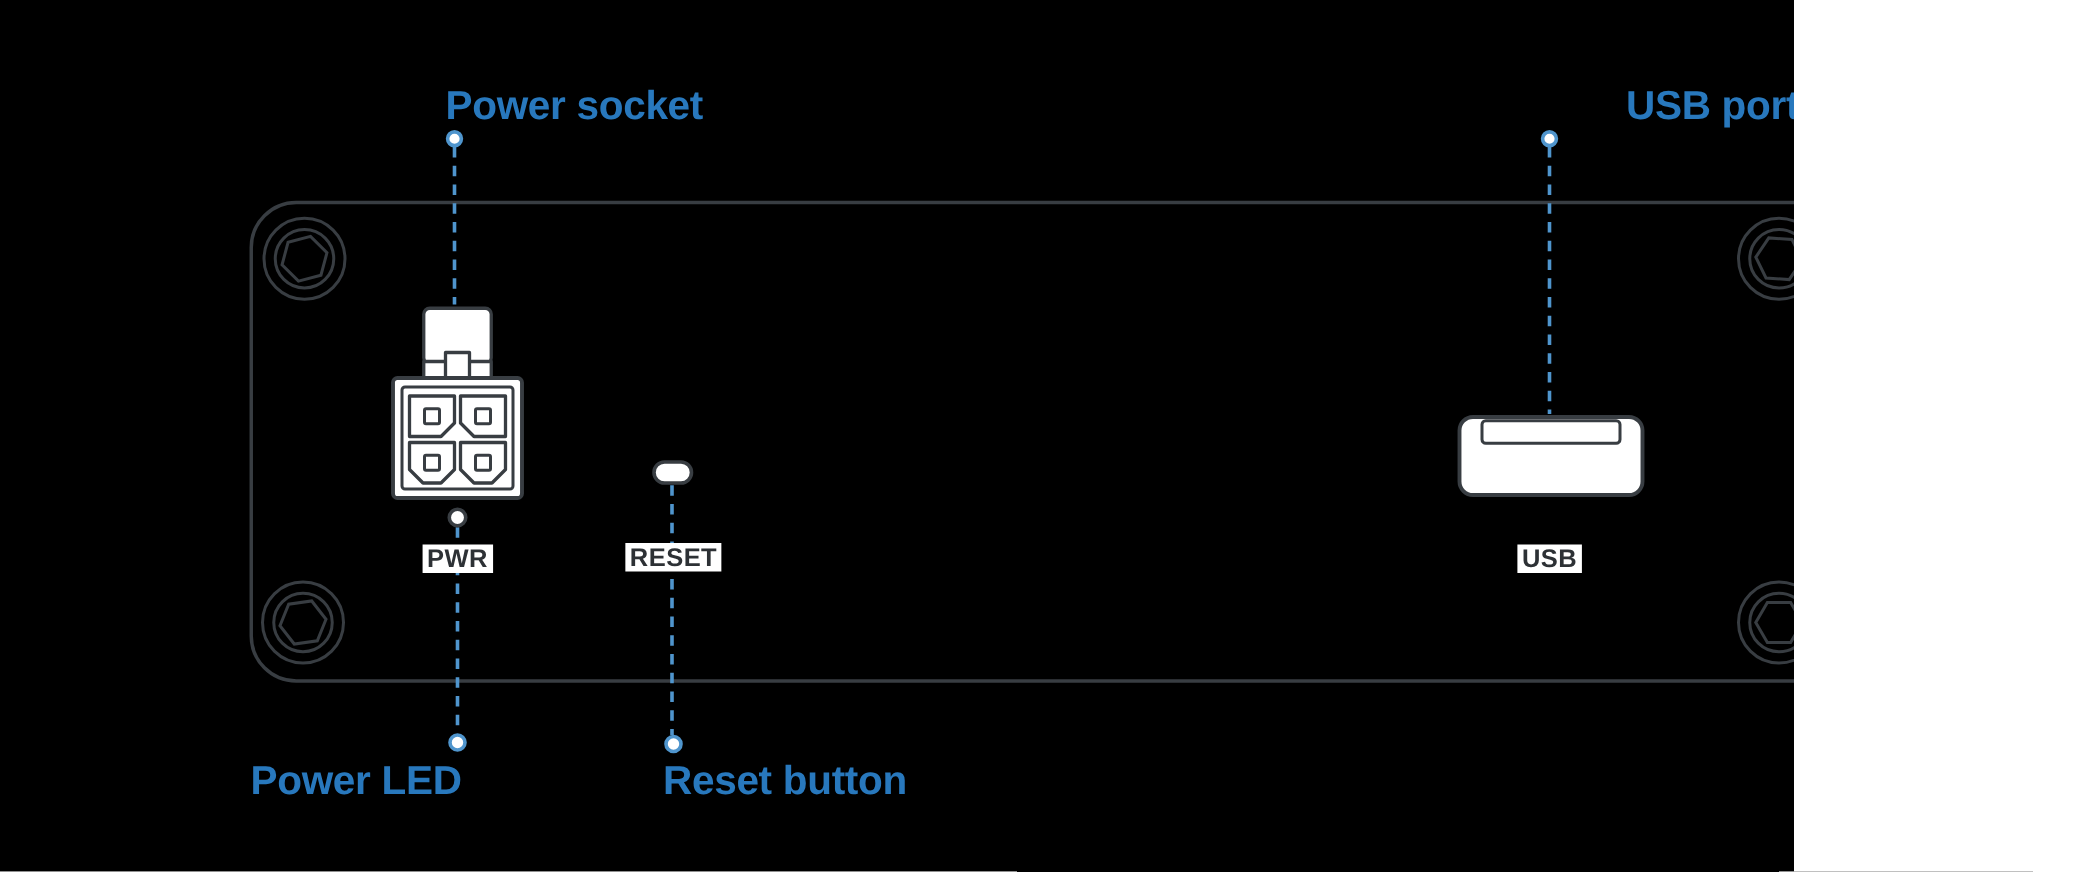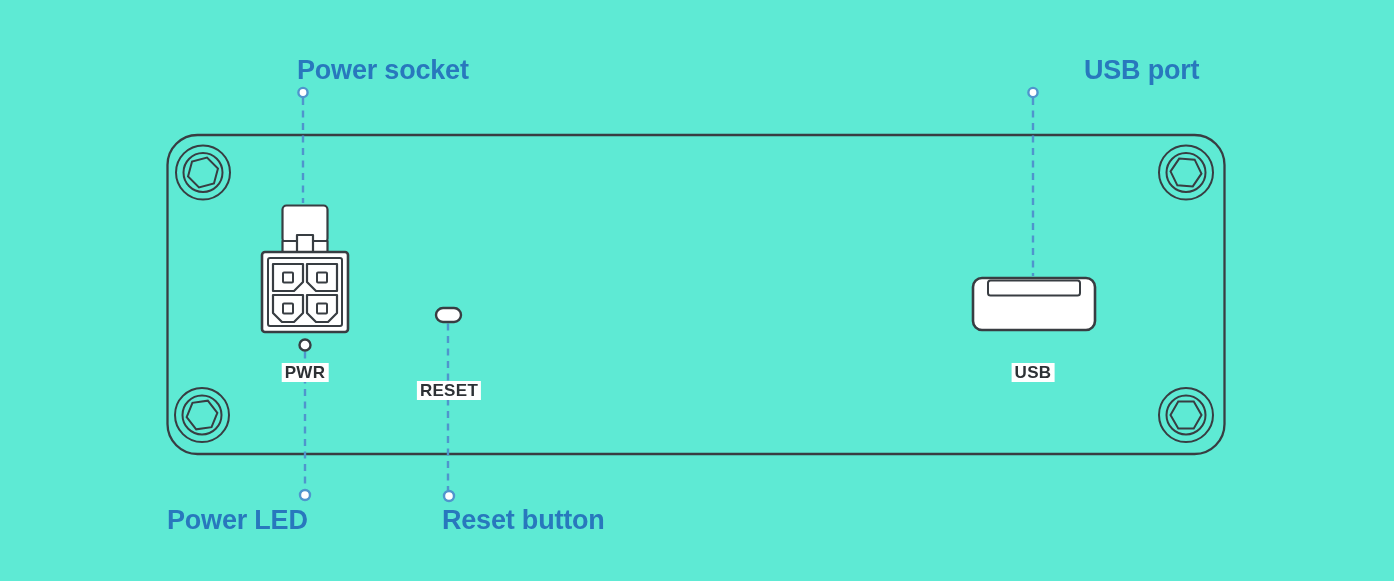--- a/index.html
+++ b/index.html
@@ -9,23 +9,23 @@
     font-family: "Liberation Sans", "DejaVu Sans", sans-serif;
   }
   :root {
     --accent: #2878bd;
     --dash: #4f95cd;
     --line: #383d42;
     --dark-text: #2d3135;
   }
   .stage {
     position: relative;
-    width: 1394px;
+    width: 1196px;
     height: 581px;
-    background: #5eead4;
+    background: #000000;
     overflow: hidden;
   }
   .stage svg {
     position: absolute;
     left: 0;
     top: 0;
   }
   .callout-label {
     position: absolute;
     font-size: 27px;
@@ -118,16 +118,16 @@
       <rect x="988" y="280.5" width="92" height="15" rx="2.5" stroke-width="2"></rect>
     </g>
   </svg>
 
   <div class="callout-label" style="left:297px; top:57px;">Power socket</div>
   <div class="callout-label" style="left:1084px; top:57px;">USB port</div>
   <div class="callout-label" style="left:167px; top:507px;">Power LED</div>
   <div class="callout-label" style="left:442px; top:507px;">Reset button</div>
 
   <div class="panel-label" style="left:305px; top:363px;">PWR</div>
-  <div class="panel-label" style="left:449px; top:381px;text-align:right;">RESET</div>
+  <div class="panel-label" style="left:449px; top:362px;text-align:right;">RESET</div>
   <div class="panel-label" style="left:1033px; top:363px;text-align:center;">USB</div>
 
 </div>
 
 </body></html>

